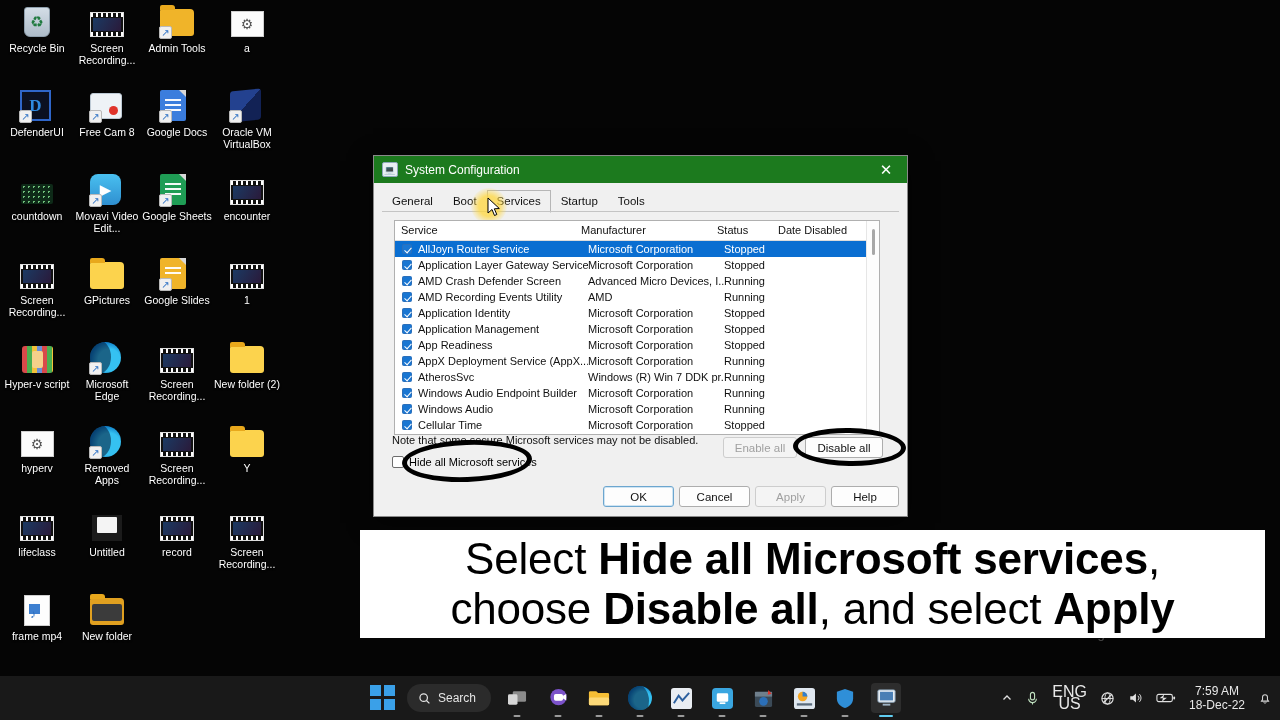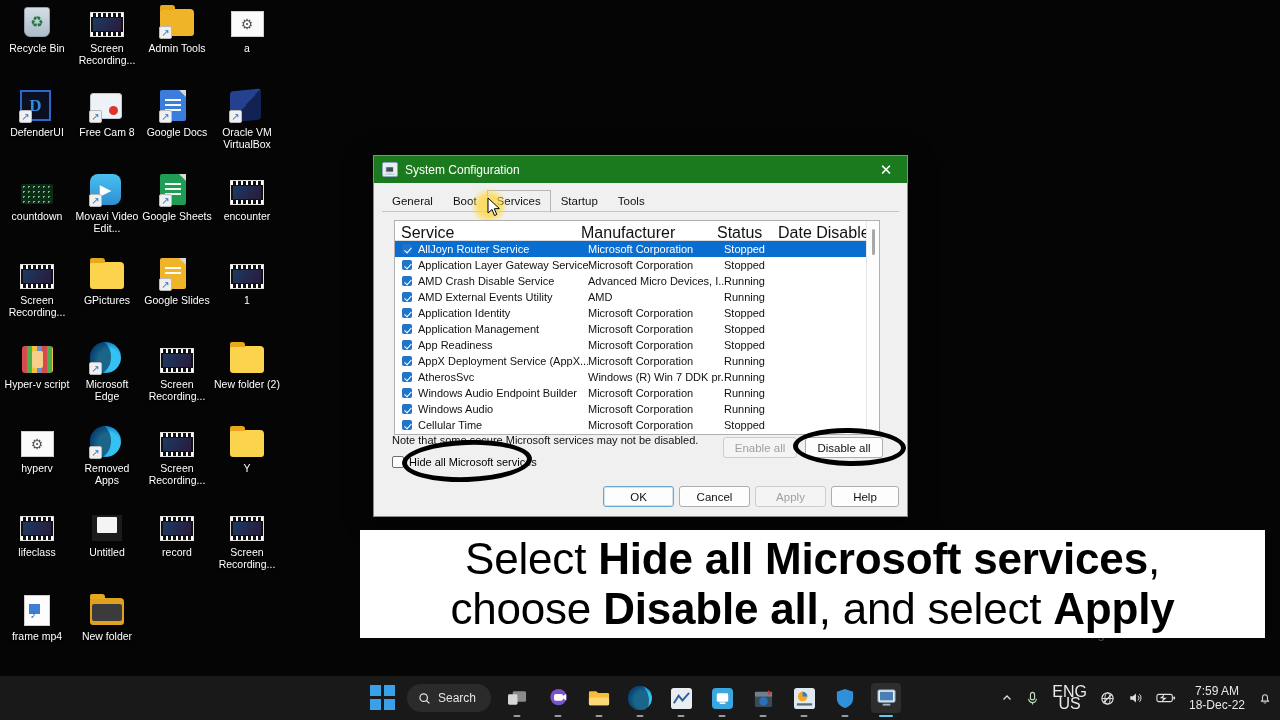--- a/index.html
+++ b/index.html
@@ -192,21 +192,21 @@
     background: radial-gradient(circle, rgba(255,215,60,.75) 0 40%, rgba(255,215,60,.25) 62%, rgba(255,215,60,0) 75%);
     pointer-events:none;
   }
   #cursor { position:absolute; left:487px; top:197px; width:14px; height:20px; pointer-events:none; }
 
   #listbox {
     position:absolute; left:394px; top:220px; width:486px; height:215px;
     background:#fff; border:1px solid #b0b0b0; overflow:hidden;
   }
   #lhead { display:flex; height:20px; background:#fff; border-bottom:1px solid #dcdcdc; }
-  #lhead div { padding:3px 0 0 6px; font-size:16px; color:#111; }
+  #lhead div { padding:3px 0 0 6px; font-size:11px; color:#111; }
   .c1 { width:180px; } .c2 { width:136px; } .c3 { width:61px; } .c4 { flex:1; }
   .srow { display:flex; height:16px; align-items:center; font-size:11px; color:#111; }
   .srow.sel { background:#0a6ed1; color:#fff; }
   .srow .cb {
     width:10px; height:10px; border:1px solid #2b6fba; background:#1976d2;
     border-radius:1.5px; margin: 0 6px 0 7px; position:relative; flex:none;
   }
   .srow .cb:after {
     content:""; position:absolute; left:2.5px; top:0.5px; width:3px; height:6px;
     border:solid #fff; border-width:0 1.6px 1.6px 0; transform:rotate(42deg);
@@ -589,28 +589,28 @@
         </div>
         <div class="srow">
           <span class="cb"></span>
           <span class="sname">Application Layer Gateway Service</span>
           <span class="sman">Microsoft Corporation</span>
           <span class="sstat">Stopped</span>
           <span class="sdate"></span>
         </div>
         <div class="srow">
           <span class="cb"></span>
-          <span class="sname">AMD Crash Disable Service</span>
+          <span class="sname">AMD Crash Defender Screen</span>
           <span class="sman">Advanced Micro Devices, I...</span>
           <span class="sstat">Running</span>
           <span class="sdate"></span>
         </div>
         <div class="srow">
           <span class="cb"></span>
-          <span class="sname">AMD External Events Utility</span>
+          <span class="sname">AMD Recording Events Utility</span>
           <span class="sman">AMD</span>
           <span class="sstat">Running</span>
           <span class="sdate"></span>
         </div>
         <div class="srow">
           <span class="cb"></span>
           <span class="sname">Application Identity</span>
           <span class="sman">Microsoft Corporation</span>
           <span class="sstat">Stopped</span>
           <span class="sdate"></span>

